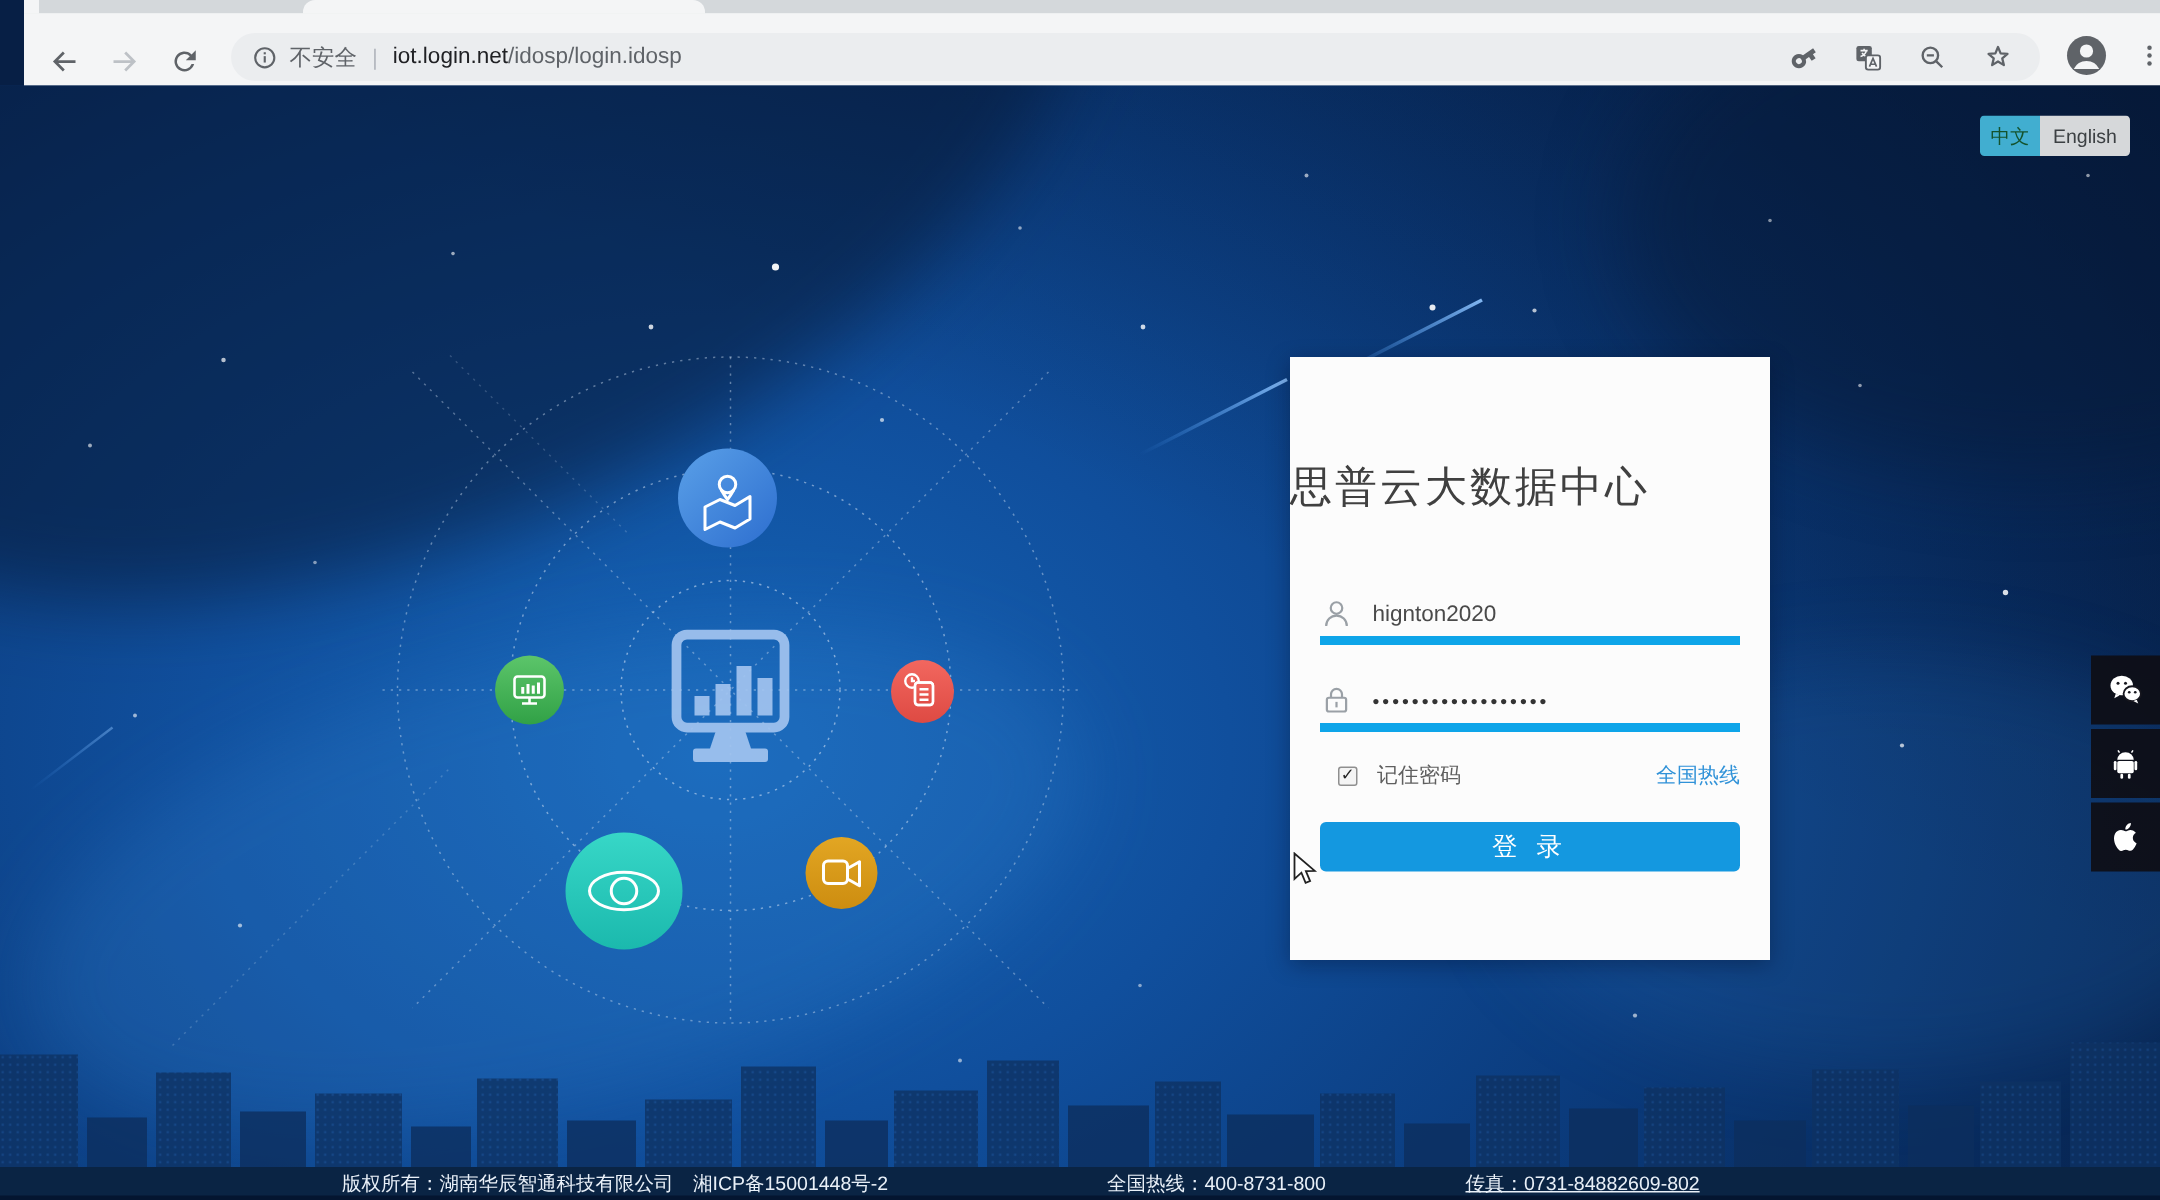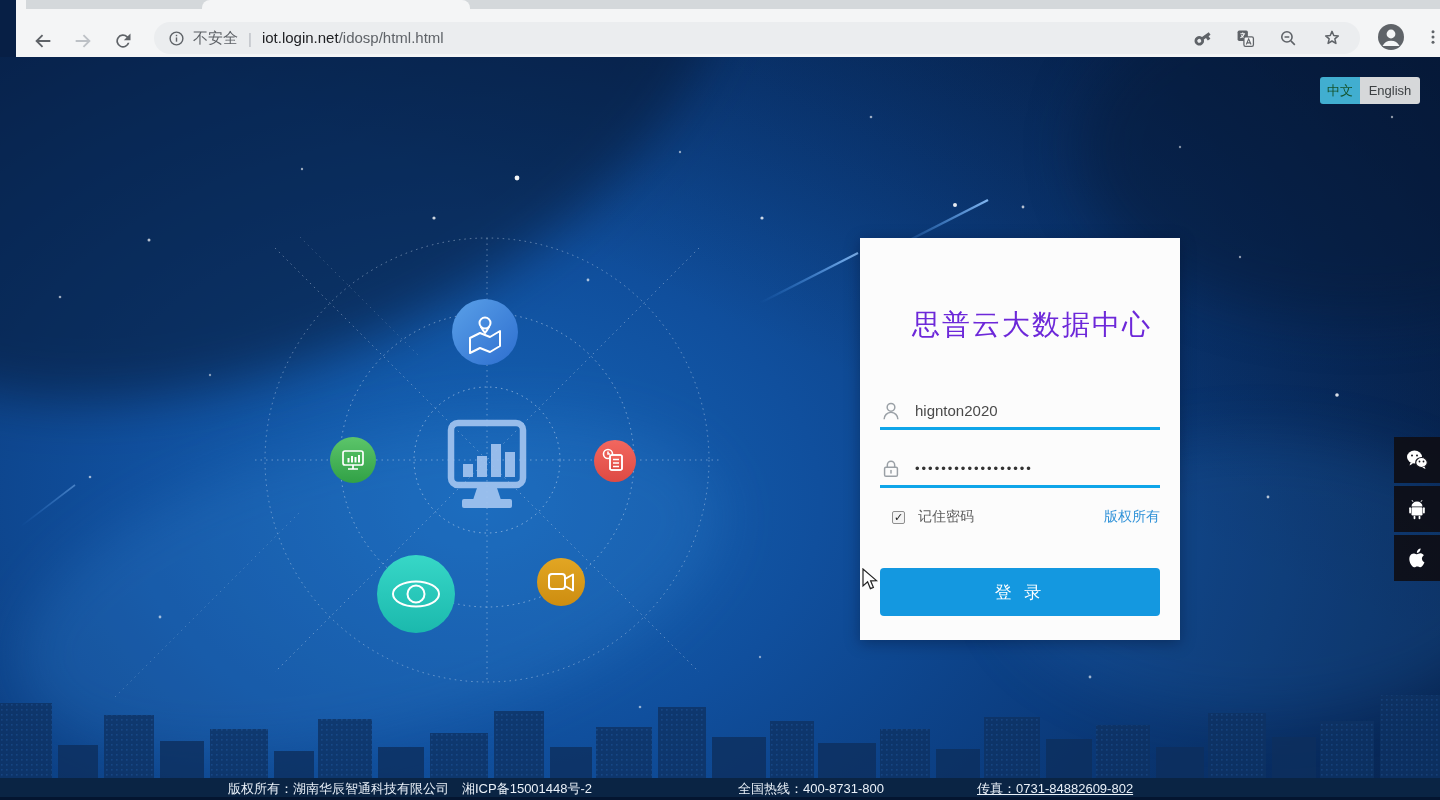--- a/index.html
+++ b/index.html
@@ -36,32 +36,32 @@
   .blob.b4 { left:1000px; top:380px; width:520px; height:280px; background:rgba(45,120,200,.18); }
   .scene { position:absolute; inset:0; }
 
   
   .lang { position:absolute; top:20px; right:20px; display:flex; border-radius:3px; overflow:hidden; font-size:13px; }
   .lang-zh { width:40px; height:27px; background:#41aed0; color:#14532d; display:flex; align-items:center; justify-content:center; cursor:pointer; }
   .lang-en { width:60px; height:27px; background:#d6d8da; color:#3c4043; display:flex; align-items:center; justify-content:center; cursor:pointer; }
 
   
   .card { position:absolute; left:860px; top:181px; width:320px; height:402px; background:#fcfcfc; box-shadow:0 3px 14px rgba(2,10,30,.35); }
-  .card-title { position:absolute; top:68px; left:0; width:100%; text-align:center; color:#6d28d9; font-size:28px; letter-spacing:2px;padding-left:24px; }
-  .field { position:absolute; left:20px; width:280px; height:36px; border-bottom:3px solid #0ea5e9; display:flex; align-items:center; gap:13px; }
+  .card-title { position:absolute; top:68px; left:0; width:100%; color:#404040; font-size:28px; letter-spacing:2px; }
+  .field { position:absolute; left:20px; width:280px; height:36px; border-bottom:6px solid #0ea5e9; display:flex; align-items:center; gap:13px; }
   .field.username { top:156px; }
   .field.password { top:214px; }
   .field-icon { width:22px; height:22px; flex:0 0 22px; }
   .field-value { color:#4a4a4a; font-size:15px; }
   .field-value.dots { font-size:13px; letter-spacing:2px; color:#333; }
   .remember-row { position:absolute; left:20px; top:268px; width:280px; height:22px; display:flex; align-items:center; }
   .checkbox { width:13px; height:13px; border:1px solid #8f8f8f; border-radius:2px; background:#f4f4f4; font-size:11px; line-height:11px; color:#222; text-align:center; cursor:pointer; margin-left:12px; }
   .remember-label { color:#5f5f5f; font-size:14px; margin-left:13px; }
   .forgot-link { margin-left:auto; color:#3092d8; font-size:14px; cursor:pointer; }
-  .login-btn { position:absolute; left:20px; top:310px; width:280px; height:48px; background:#1498e0; border:none; border-radius:4px; color:#fff; font-size:17px; letter-spacing:4px; cursor:pointer; font-family:inherit;margin-top:20px; }
+  .login-btn { position:absolute; left:20px; top:310px; width:280px; height:33px; background:#1498e0; border:none; border-radius:4px; color:#fff; font-size:17px; letter-spacing:4px; cursor:pointer; font-family:inherit; }
 
   
   .social { position:absolute; right:0; top:380px; display:flex; flex-direction:column; gap:3px; }
   .social-btn { width:46px; height:46px; background:rgba(14,14,22,.93); display:flex; align-items:center; justify-content:center; cursor:pointer; }
 
   
   .skyline { position:absolute; left:0; bottom:22px; width:1440px; height:95px; }
   .footer { position:absolute; left:0; bottom:0; width:1440px; height:22px; background:#0a2444; border-bottom:3px solid #041530; }
   .footer span { position:absolute; top:2px; color:#e9f0f8; font-size:13px; white-space:nowrap; }
   .f-copy { left:228px; }
@@ -99,21 +99,21 @@
 
       <div class="omnibox">
         <div class="omni-left">
           <svg width="17" height="17" viewBox="0 0 24 24">
               <circle cx="12" cy="12" r="9" fill="none" stroke="#5f6368" stroke-width="2"></circle>
               <rect x="11" y="10.5" width="2" height="6" fill="#5f6368"></rect>
               <rect x="11" y="6.8" width="2" height="2" fill="#5f6368"></rect>
             </svg>
           <span class="omni-warn">不安全</span>
           <span class="omni-sep">|</span>
-          <span><span class="omni-domain">iot.login.net</span><span class="omni-path">/idosp/html.html</span></span>
+          <span><span class="omni-domain">iot.login.net</span><span class="omni-path">/idosp/login.idosp</span></span>
         </div>
         <div class="omni-icons">
           <svg width="19" height="19" viewBox="0 0 24 24">
               <path d="M12.65 10A5.99 5.99 0 0 0 7 6c-3.31 0-6 2.69-6 6s2.69 6 6 6a5.99 5.99 0 0 0 5.65-4H16v4h4v-4h3v-4H12.65zM7 14.5a2.5 2.5 0 1 1 0-5 2.5 2.5 0 0 1 0 5z" fill="#5f6368" transform="rotate(-35 12 12)"></path>
             </svg>
           <svg width="19" height="19" viewBox="0 0 24 24">
               <rect x="2" y="2" width="13" height="13" rx="2" fill="#5f6368"></rect>
               <path d="M5.5 6h6 M8.5 4.5v1.5 M10.5 6c-.6 2.2-2.6 4.2-5 5 M6.8 8c.9 1.6 2.7 2.8 4.4 3.2" stroke="#f4f5f6" stroke-width="1.3" fill="none"></path>
               <rect x="10" y="10" width="12" height="12" rx="2" fill="#f4f5f6" stroke="#5f6368" stroke-width="1.6"></rect>
               <path d="M13 19.5 16 12.5 19 19.5 M14.2 17.5h3.6" stroke="#5f6368" stroke-width="1.4" fill="none"></path>
@@ -302,21 +302,21 @@
             <rect x="5" y="10" width="14" height="10" rx="1.5" fill="none" stroke="#9aa0a6" stroke-width="1.6"></rect>
             <path d="M8 10V7.5a4 4 0 0 1 8 0V10" fill="none" stroke="#9aa0a6" stroke-width="1.6"></path>
             <rect x="11.2" y="13" width="1.6" height="4" fill="#9aa0a6"></rect>
           </svg>
         <span class="field-value dots">••••••••••••••••••</span>
       </div>
 
       <div class="remember-row">
         <span class="checkbox">✓</span>
         <span class="remember-label">记住密码</span>
-        <span class="forgot-link">版权所有</span>
+        <span class="forgot-link">全国热线</span>
       </div>
 
       <button class="login-btn">登 录</button>
     </div>
 
     <div class="social">
       <div class="social-btn">
         <svg width="26" height="26" viewBox="0 0 26 26">
           <ellipse cx="10.5" cy="10" rx="7.5" ry="6.5" fill="#ffffff"></ellipse>
           <circle cx="8" cy="8.5" r="1" fill="#16161e"></circle>

